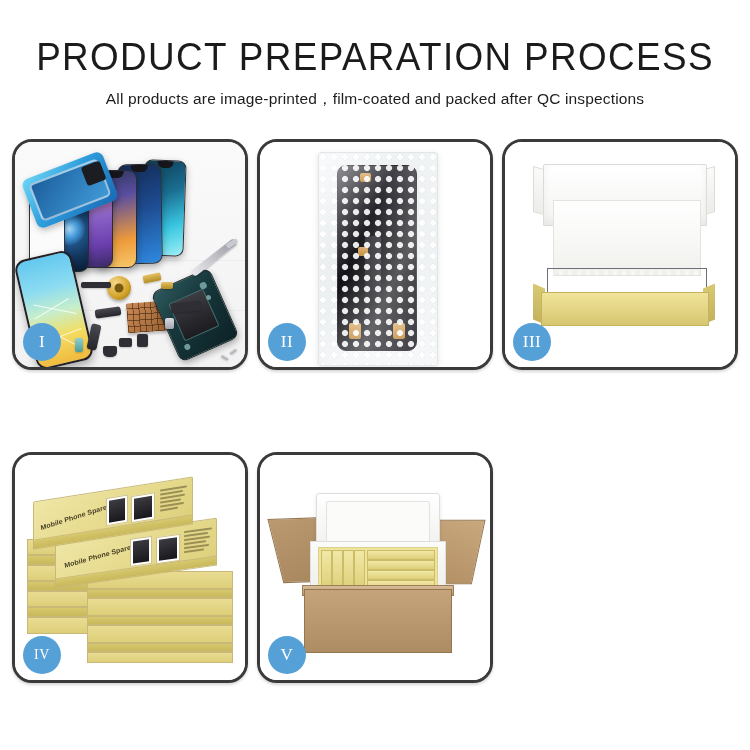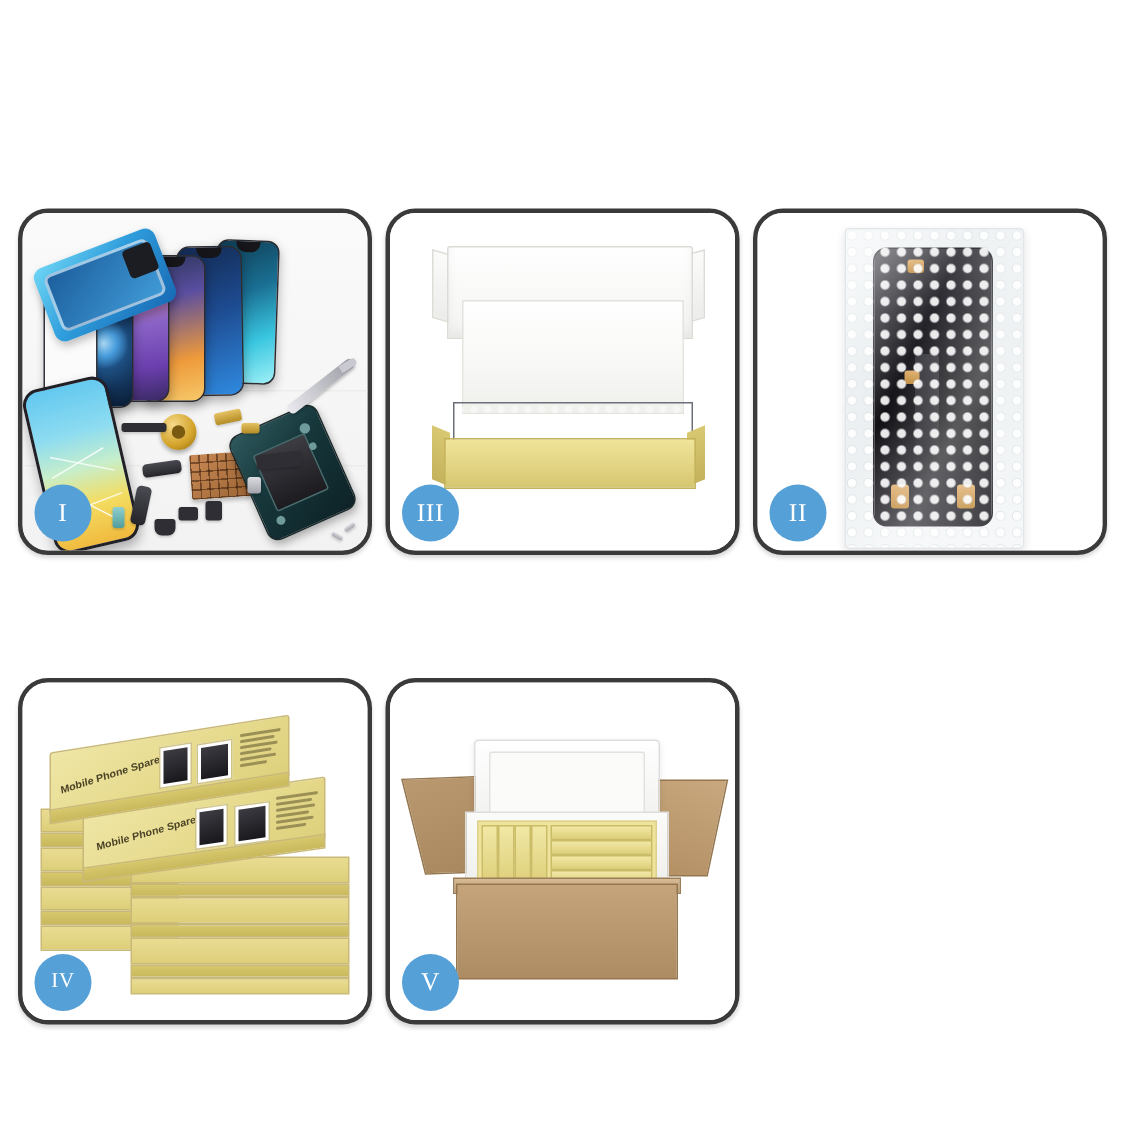--- a/index.html
+++ b/index.html
@@ -227,20 +227,24 @@
   .c6-right{position:absolute;right:14px;top:17px;width:84px;height:130px;
     background:linear-gradient(180deg,#a8875f 0%,#947449 100%);
     clip-path:polygon(0% 40%,100% 0%,100% 62%,0% 100%);}
   .c6-tape{position:absolute;background:#9b7d56;opacity:.85;}
 </style>
 </head>
 <body>
 
 <div class="page">
 
+  <div class="header">
+    <div class="title">PRODUCT PREPARATION PROCESS</div>
+    <div class="subtitle">All products are image-printed，film-coated and packed after QC inspections</div>
+  </div>
 
   <div class="grid">
 
     <div class="panel">
       <div class="scene">
         <div class="p1-bg"></div>
         <div class="p1-line" style="top:118px"></div>
         <div class="p1-line" style="top:168px"></div>
 
         <div class="ph ph-teal">
@@ -296,51 +300,51 @@
         <div class="part silver" style="left:150px;top:176px;width:9px;height:11px"></div>
         <div class="part" style="left:88px;top:204px;width:14px;height:11px;border-radius:2px 2px 5px 5px"></div>
         <div class="part silver" style="right:16px;bottom:8px;width:8px;height:3px;transform:rotate(30deg)"></div>
         <div class="part silver" style="right:8px;bottom:14px;width:8px;height:3px;transform:rotate(-35deg)"></div>
       </div>
       <div class="badge">I</div>
     </div>
 
     <div class="panel">
       <div class="scene">
+        <div class="p2-bg"></div>
+        <div class="bubblepack">
+          <div class="screenpart">
+            <span class="sp-flex"></span>
+            <span class="sp-tape" style="left:28%;top:4%;width:11px;height:9px"></span>
+            <span class="sp-tape" style="left:26%;top:44%;width:10px;height:9px"></span>
+            <span class="sp-tape" style="left:14%;bottom:6%;width:12px;height:16px"></span>
+            <span class="sp-tape" style="right:14%;bottom:6%;width:12px;height:16px"></span>
+          </div>
+          <div class="bubbles"></div>
+          <div class="sheen"></div>
+        </div>
+      </div>
+      <div class="badge">II</div>
+    </div>
+
+    <div class="panel">
+      <div class="scene">
         <div class="p3-bg"></div>
         <div class="box3">
           <div class="b3-lidflapL"></div>
           <div class="b3-lidflapR"></div>
           <div class="b3-lidback"></div>
           <div class="b3-liner"></div>
           <div class="b3-wrap"></div>
           <div class="b3-sideL"></div>
           <div class="b3-sideR"></div>
           <div class="b3-front"></div>
         </div>
       </div>
       <div class="badge">III</div>
-    </div>
-
-    <div class="panel">
-      <div class="scene">
-        <div class="p2-bg"></div>
-        <div class="bubblepack">
-          <div class="screenpart">
-            <span class="sp-flex"></span>
-            <span class="sp-tape" style="left:28%;top:4%;width:11px;height:9px"></span>
-            <span class="sp-tape" style="left:26%;top:44%;width:10px;height:9px"></span>
-            <span class="sp-tape" style="left:14%;bottom:6%;width:12px;height:16px"></span>
-            <span class="sp-tape" style="right:14%;bottom:6%;width:12px;height:16px"></span>
-          </div>
-          <div class="bubbles"></div>
-          <div class="sheen"></div>
-        </div>
-      </div>
-      <div class="badge">II</div>
     </div>
 
     <div class="panel">
       <div class="scene">
         <div class="p4-bg"></div>
         <div class="stack">
 
           <div class="sbox sb-front" style="left:0;top:56px;width:92px;height:16px"></div>
           <div class="sbox sb-side" style="left:0;top:72px;width:92px;height:10px"></div>
           <div class="sbox sb-front" style="left:0;top:82px;width:92px;height:16px"></div>

